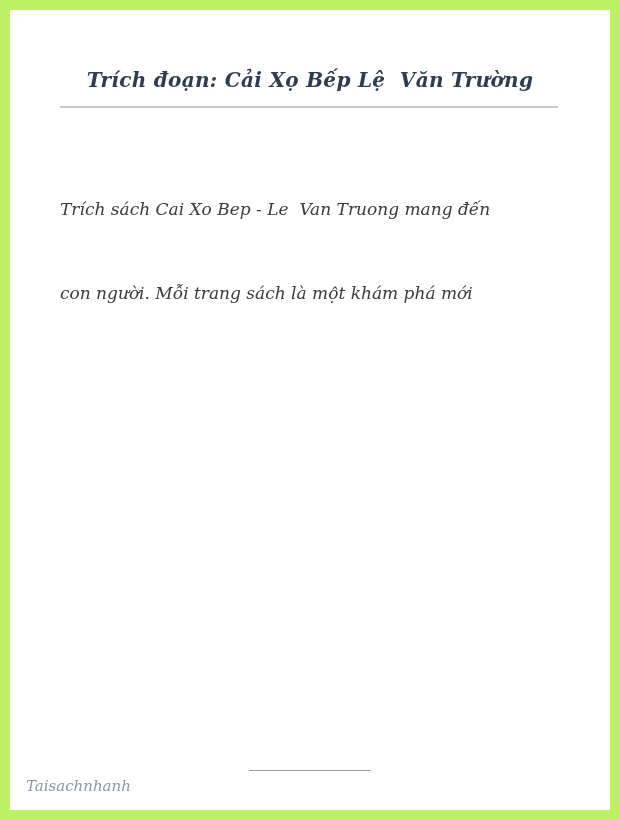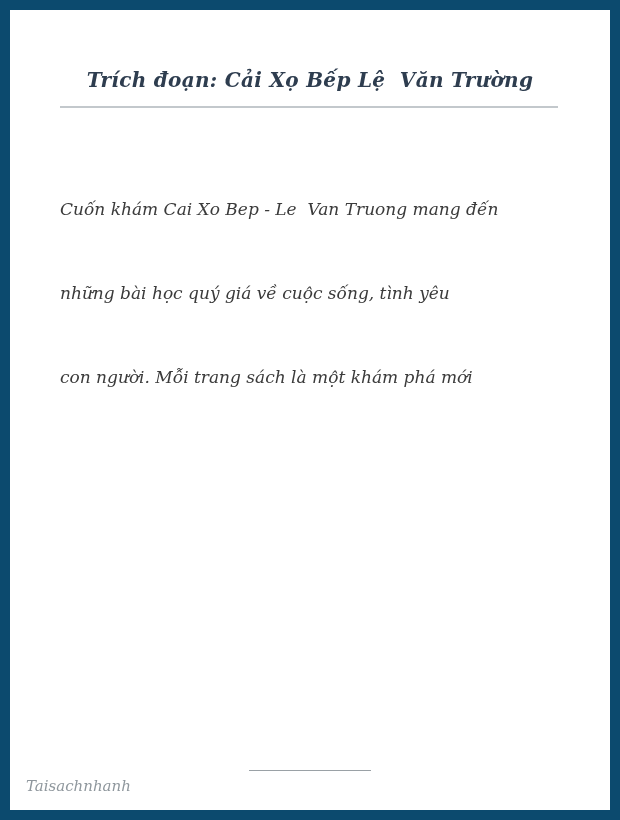--- a/index.html
+++ b/index.html
@@ -10,21 +10,21 @@
     width: 620px;
     height: 820px;
     background: #f0f0f0;
     font-family: "DejaVu Serif", "Liberation Serif", serif;
     overflow: hidden;
   }
   .canvas {
     position: relative;
     width: 620px;
     height: 820px;
-    background: #0c4a6e;
+    background: #bef264;
   }
   .page {
     position: absolute;
     left: 10px;
     top: 10px;
     width: 600px;
     height: 800px;
     background: #ffffff;
   }
   .title {
@@ -85,22 +85,21 @@
 <body>
 
 <div class="canvas">
   <div class="page">
 
     <h1 class="title">Trích đoạn: Cải Xọ Bếp Lệ  Văn Trường</h1>
 
     <div class="title-rule"></div>
 
     <div class="body-text">
-      <div class="line">Cuốn khám Cai Xo Bep - Le  Van Truong mang đến</div>
-      <div class="line">những bài học quý giá về cuộc sống, tình yêu</div>
+      <div class="line">Trích sách Cai Xo Bep - Le  Van Truong mang đến</div>
       <div class="line">con người. Mỗi trang sách là một khám phá mới</div>
     </div>
 
     <div class="footer-rule"></div>
 
     <div class="footer-text">Taisachnhanh</div>
 
   </div>
 </div>
 

